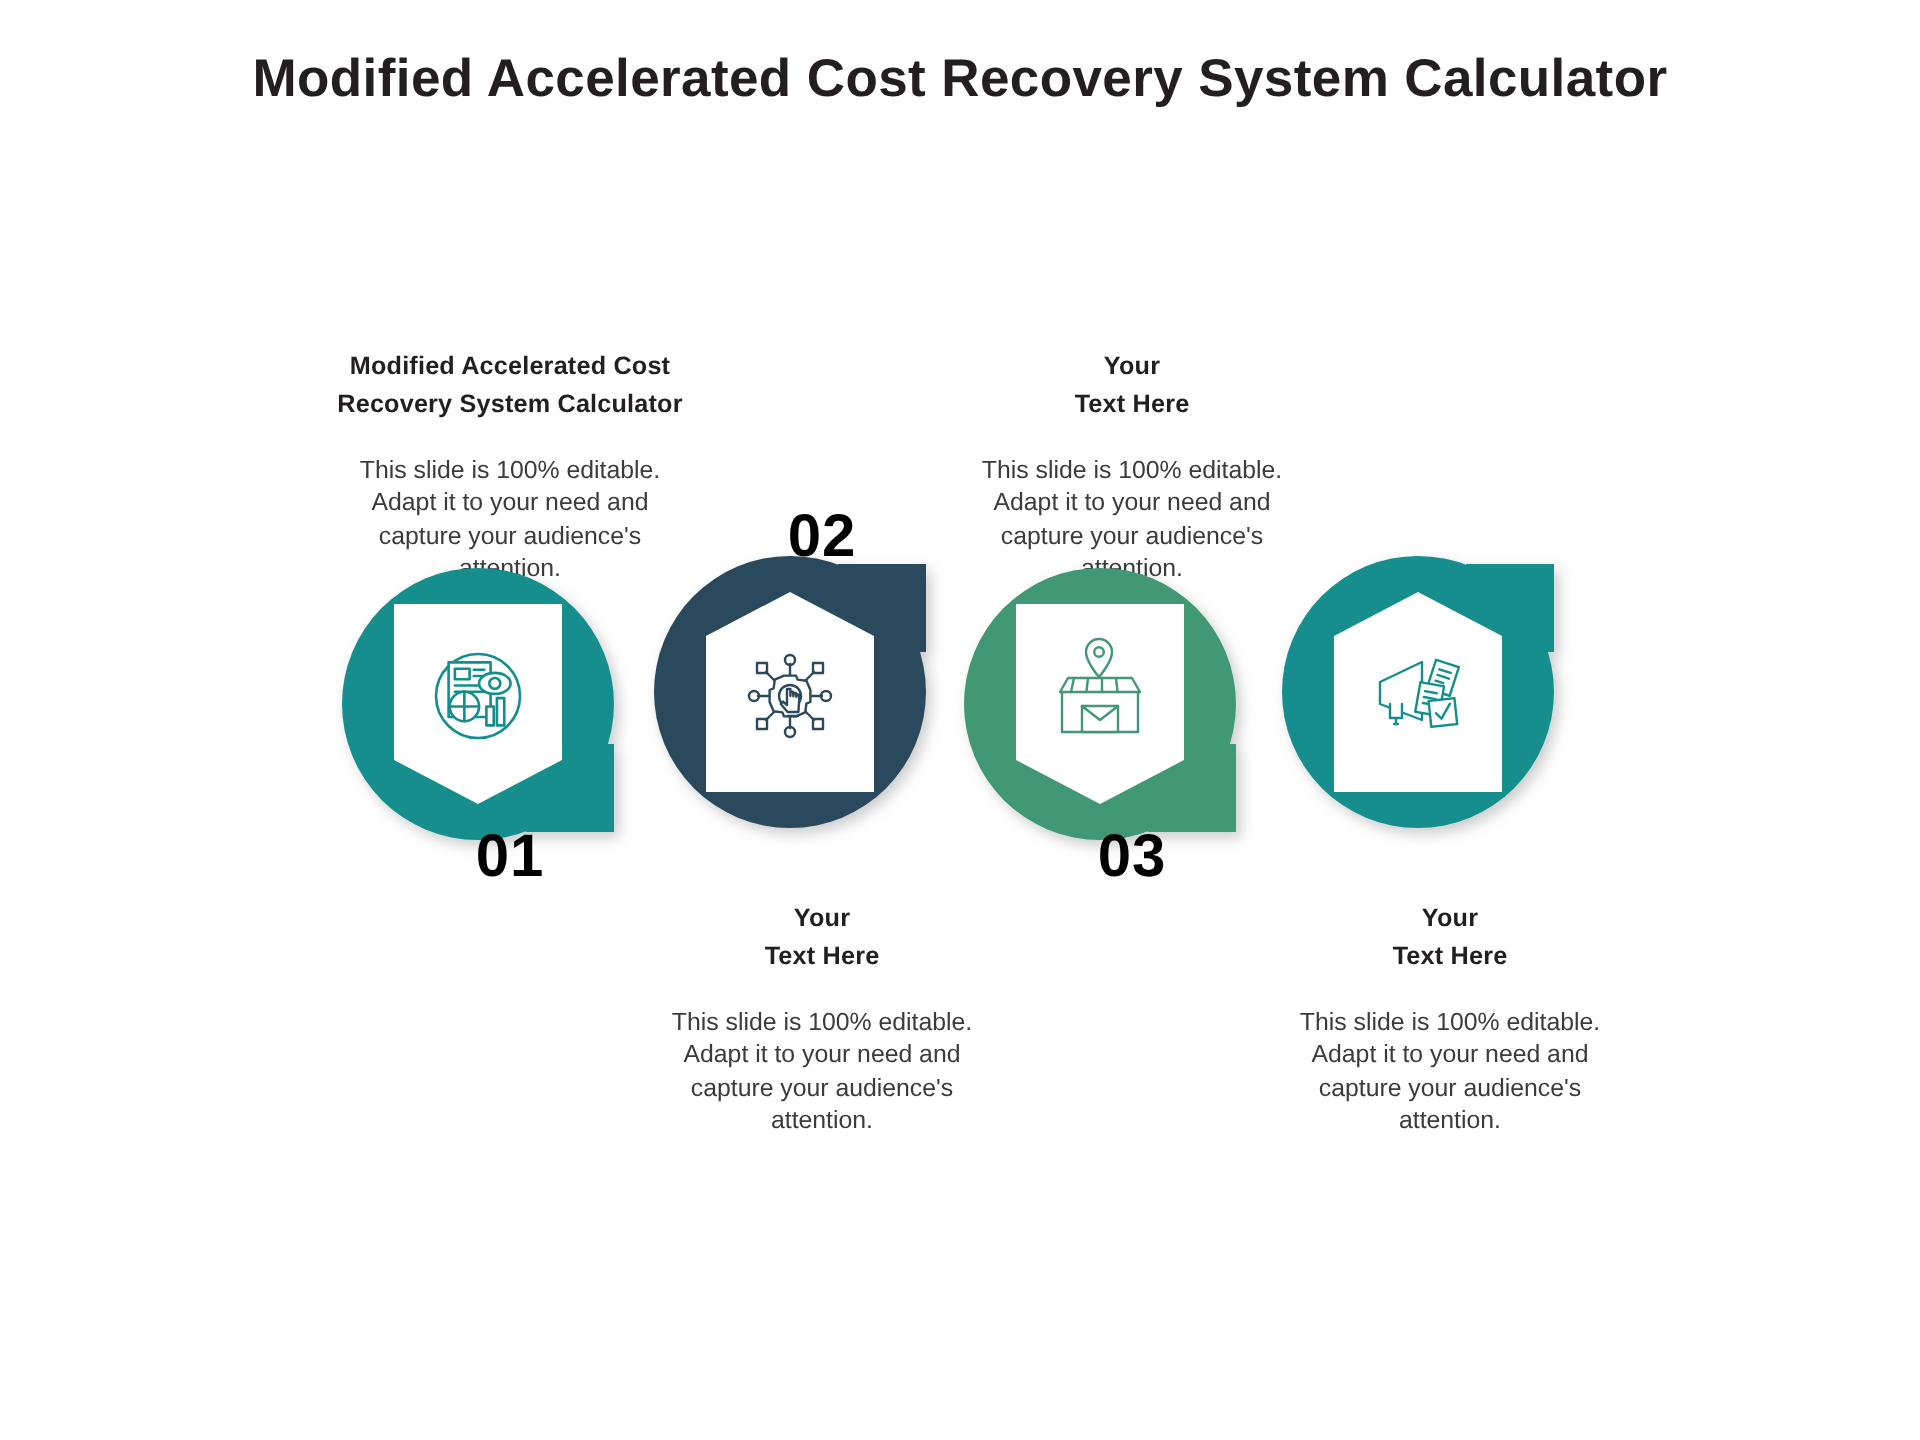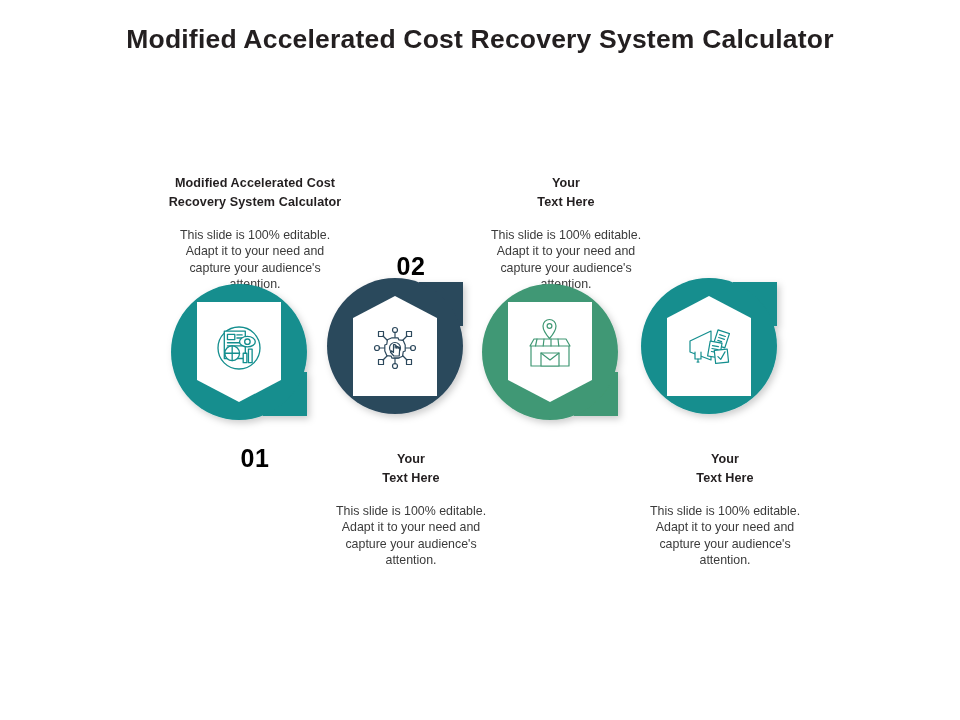--- a/index.html
+++ b/index.html
@@ -78,26 +78,26 @@
     padding: 0 24px;
   }
   .col-0 .tb-body { padding: 0 28px; }
 
   
   .number {
     position: absolute;
     width: 230px;
     left: 0;
     text-align: center;
-    font-size: 25px;
+    font-size: 30px;
     font-weight: bold;
     color: #000000;
     letter-spacing: 0.5px;
   }
-  .number.low  { top: 284px; }
+  .number.low  { top: 252px; }
   .number.high { top: 92px; }
 
   
   .badge {
     position: absolute;
     left: 25px;
     width: 180px;
     height: 160px;
   }
   .badge.down { top: 124px; }
@@ -240,20 +240,21 @@
           <line x1="1" y1="-9" x2="1" y2="-2"></line>
           <line x1="8" y1="-9" x2="8.8" y2="-2"></line>
           <rect x="-9" y="5" width="18" height="13" fill="#ffffff"></rect>
           <path d="M -9 5 L 0 12 L 9 5"></path>
           <path d="M 6 -22 a 6.5 6.5 0 1 0 -13 0 c 0 5 6.5 12.5 6.5 12.5 S 6 -17 6 -22 Z" fill="#ffffff"></path>
           <circle cx="-0.5" cy="-22" r="2.4"></circle>
         </g>
       </svg>
     </div>
 
+    <div class="number low">03</div>
   </div>
 
   <div class="column col-3">
 
     <div class="badge up">
       <svg width="180" height="160" viewBox="0 0 180 160" xmlns="http://www.w3.org/2000/svg">
         <defs>
           <filter id="sh4" x="-25%" y="-25%" width="160%" height="160%">
             <feDropShadow dx="2.5" dy="3" stdDeviation="3.5" flood-color="#000000" flood-opacity="0.20"></feDropShadow>
           </filter>

